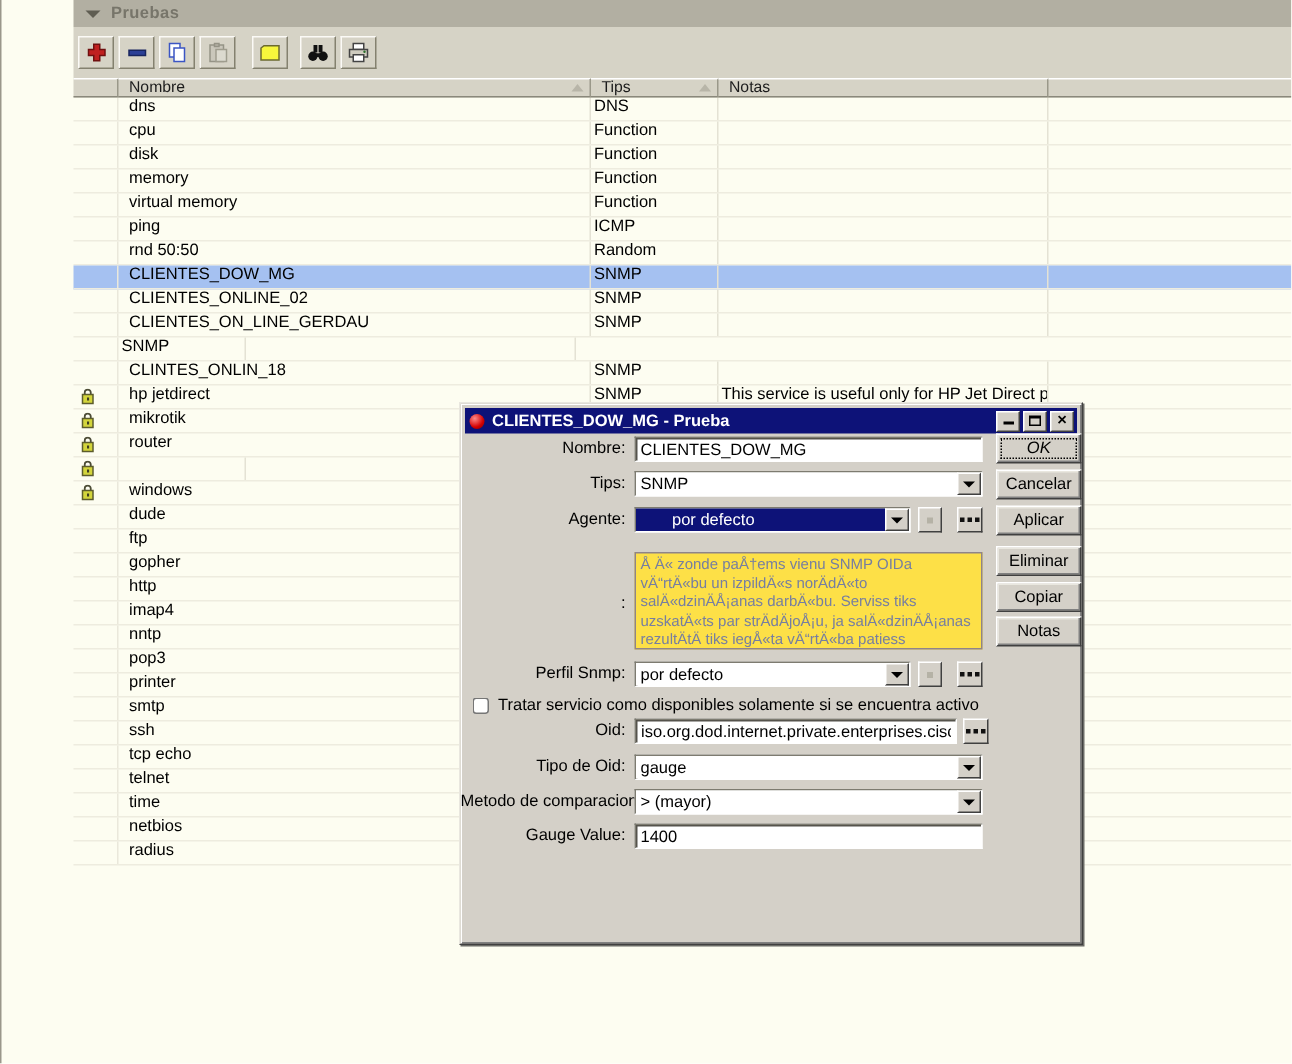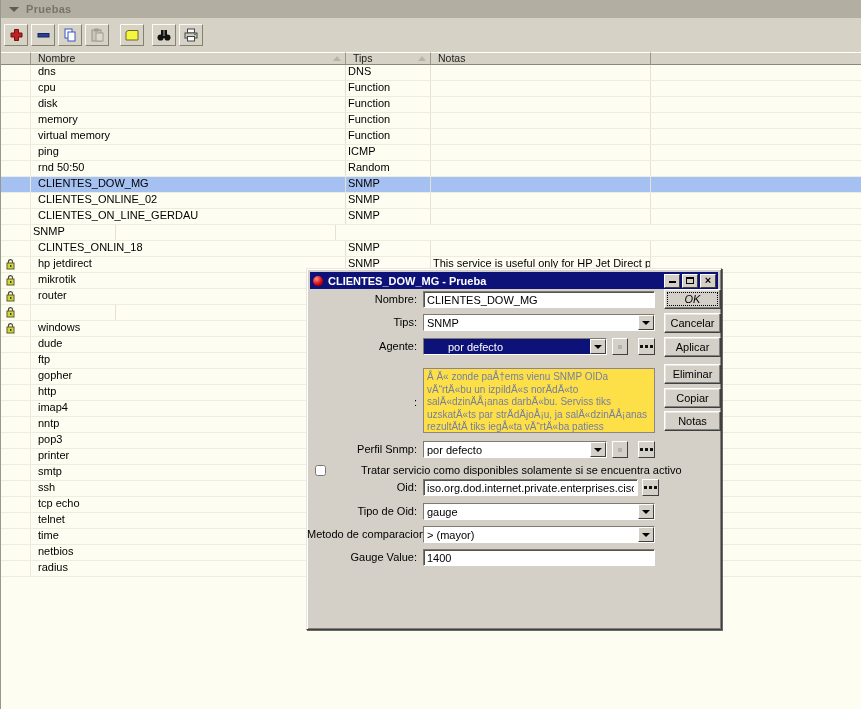--- a/index.html
+++ b/index.html
@@ -1,17 +1,17 @@
 <!DOCTYPE html>
 <html><head>
 <meta charset="utf-8">
 <style>
   * { box-sizing: border-box; margin: 0; padding: 0; }
   body { font-family: "Liberation Sans", sans-serif; }
-  .app { position: relative; width: 861px; height: 709px; background: #fdfdf1; overflow: hidden; border-left: 1px solid #9a978b; }
+  .app { position: relative; width: 861px; height: 709px; background: #fdfdf1; overflow: hidden; border-left: 1px solid #9a978b; padding-left: 48px; }
 
   
   .panel-titlebar { height: 18px; background: #b2afa2; display: flex; align-items: center; padding-left: 8px; }
   .tri-down { width: 0; height: 0; border-left: 5px solid transparent; border-right: 5px solid transparent; border-top: 5px solid #5f5d52; margin-right: 7px; }
   .panel-title { font-size: 11px; font-weight: bold; color: #77756a; letter-spacing: .3px; }
 
   
   .toolbar { height: 34px; background: #d6d3c6; display: flex; align-items: center; padding: 0 3px; }
   .tb { width: 24px; height: 22px; background: #d6d3c6; border: 1px solid; border-color: #fbfaf6 #84816f #84816f #fbfaf6; display: flex; align-items: center; justify-content: center; margin-right: 3px; }
   .tb.disabled svg { opacity: .9; }
@@ -58,21 +58,21 @@
   .combo-text { flex: 1; font-size: 11px; line-height: 14px; padding: 1px 3px; background: #fff; overflow: hidden; white-space: nowrap; }
   .combo-text.hl { background: #0d1278; color: #fff; padding-left: 24px; }
   .combo-arrow { width: 16px; background: #d4d0c8; border: 1px solid; border-color: #fff #404040 #404040 #fff; display: flex; align-items: center; justify-content: center; }
   .arrow-down { width: 0; height: 0; border-left: 4px solid transparent; border-right: 4px solid transparent; border-top: 4px solid #000; }
   .minibtn { position: absolute; top: 0; width: 16px; height: 17px; background: #d4d0c8; border: 1px solid; border-color: #fff #404040 #404040 #fff; display: flex; align-items: center; justify-content: center; }
   .minibtn .dot1 { width: 4px; height: 4px; background: #b5b2a6; }
   .dots { width: 3px; height: 3px; background: #111; box-shadow: 5px 0 0 #111, 10px 0 0 #111; margin-right: 10px; }
 
   .descbox { position: absolute; left: 116px; top: 99px; width: 232px; height: 65px; background: #fde047; border: 1px solid #8f8489; color: #767ea1; font-size: 10px; line-height: 12.6px; padding: 2px 3px; overflow: hidden; }
 
-  .chkrow { position: absolute; left: 0; top: 194px; height: 14px; width: 100%; display: flex; align-items: center; gap: 29px; }
+  .chkrow { position: absolute; left: 0; top: 194px; height: 14px; width: 100%; display: flex; align-items: center; }
   .chk { width: 11px; height: 11px; margin: 0 0 0 8px; }
   .chklabel { font-size: 11px; margin-left: 6px; color: #000; }
 
   .dbtn { position: absolute; left: 357px; width: 57px; height: 20px; background: #d4d0c8; border: 1px solid; border-color: #ffffff #404040 #404040 #ffffff; box-shadow: inset -1px -1px 0 #808080, inset 1px 1px 0 #e9e7df; font-size: 11px; text-align: center; line-height: 18px; color: #000; }
   .dbtn.focused { outline: 1px dotted #000; outline-offset: -4px; font-style: italic; }
 </style>
 </head>
 <body>
 
 <div class="app">

